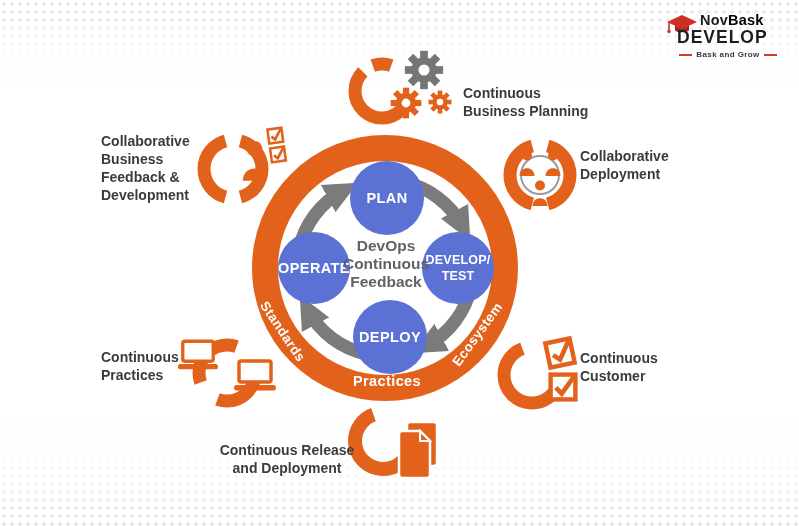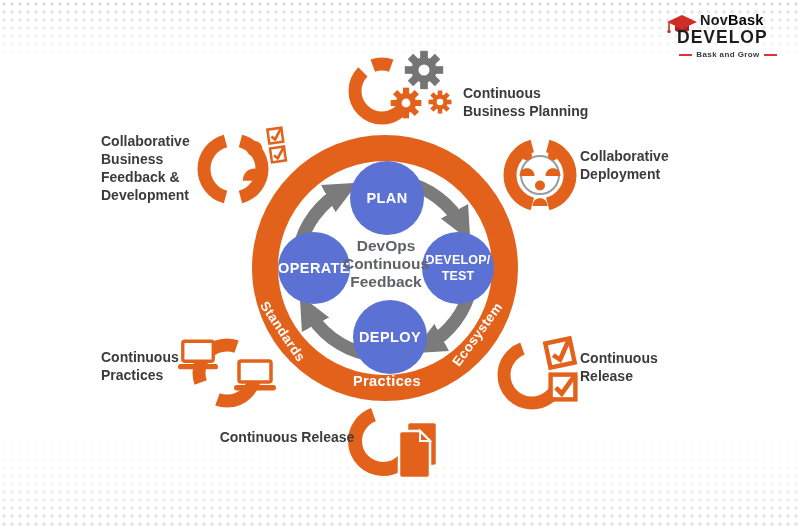--- a/index.html
+++ b/index.html
@@ -20,21 +20,21 @@
       rgba(255,255,255,0.35) 0%, rgba(255,255,255,0.95) 11%,
       #ffffff 18%, #ffffff 78%,
       rgba(255,255,255,0.9) 88%, rgba(255,255,255,0.4) 100%);
   }
   .icon { position: absolute; overflow: visible; }
   .icon svg, svg { overflow: visible; }
   .label {
     position: absolute; font-size: 14px; font-weight: 700;
     line-height: 18px; color: #3b3b3b; white-space: nowrap;
   }
-  .label.align-center { text-align: center; white-space: normal; }
+  .label.align-center { text-align: center; white-space: normal; margin-top: 13px; }
   
   .stage-label {
     font-family: "Liberation Sans", sans-serif; font-size: 14.5px; font-weight: 700;
     fill: #ffffff; text-anchor: middle; letter-spacing: 0.4px;
   }
   .stage-label.small { font-size: 12.5px; letter-spacing: 0.2px; }
   .ring-label {
     font-family: "Liberation Sans", sans-serif; font-size: 13.5px; font-weight: 700;
     fill: #ffffff; text-anchor: middle; letter-spacing: 0.4px;
   }
@@ -182,25 +182,26 @@
     <div>Business Planning</div>
   </div>
 
   <div class="label" style="left:580px; top:147px;">
     <div>Collaborative</div>
     <div>Deployment</div>
   </div>
 
   <div class="label" style="left:580px; top:349px;">
     <div>Continuous</div>
-    <div>Release</div>
+    <div>Customer</div>
   </div>
 
   <div class="label align-center" style="left:205px; top:428px; width:164px;">
     <div>Continuous Release</div>
+    <div>and Deployment</div>
   </div>
 
   <div class="label" style="left:101px; top:348px;">
     <div>Continuous</div>
     <div>Practices</div>
   </div>
 
   <div class="label" style="left:101px; top:132px;">
     <div>Collaborative</div>
     <div>Business</div>

